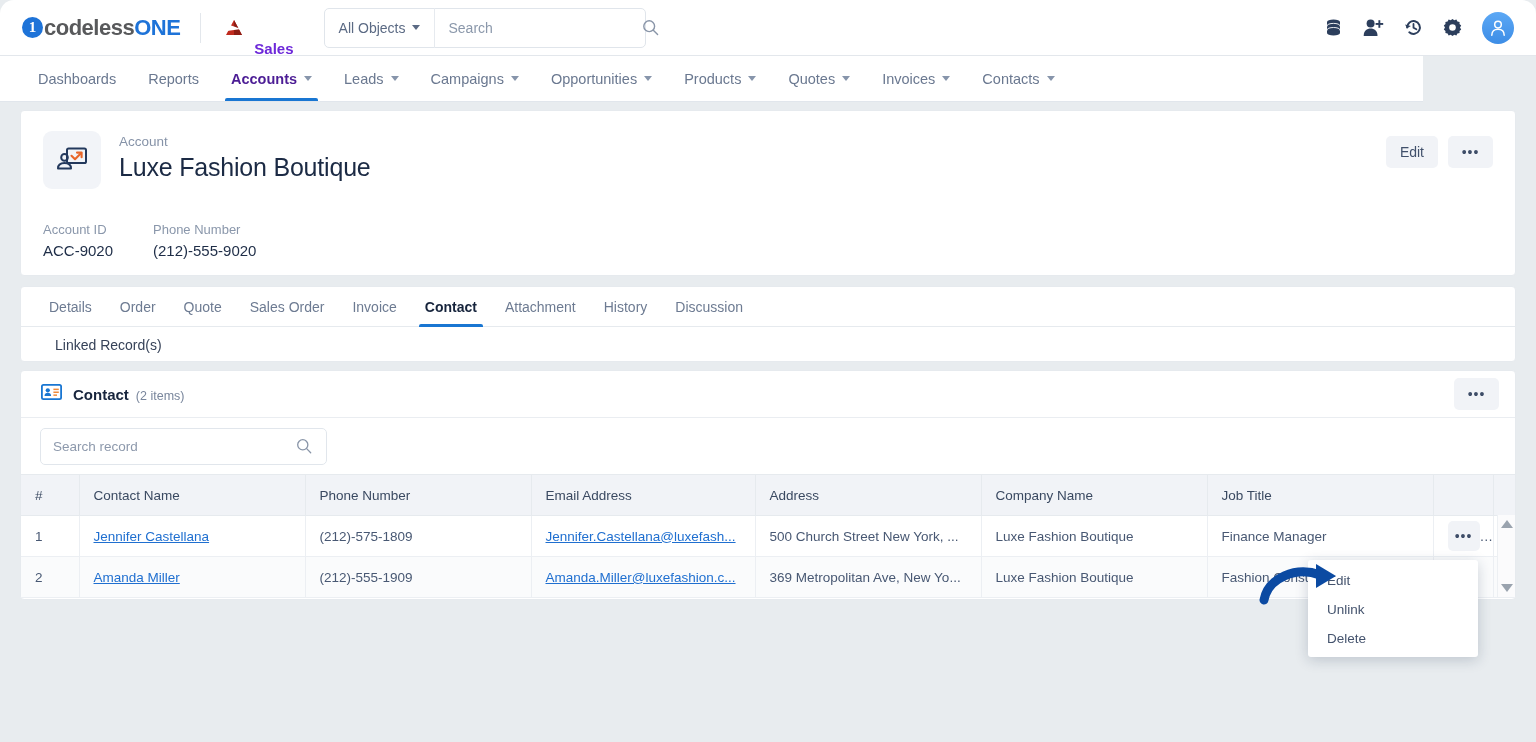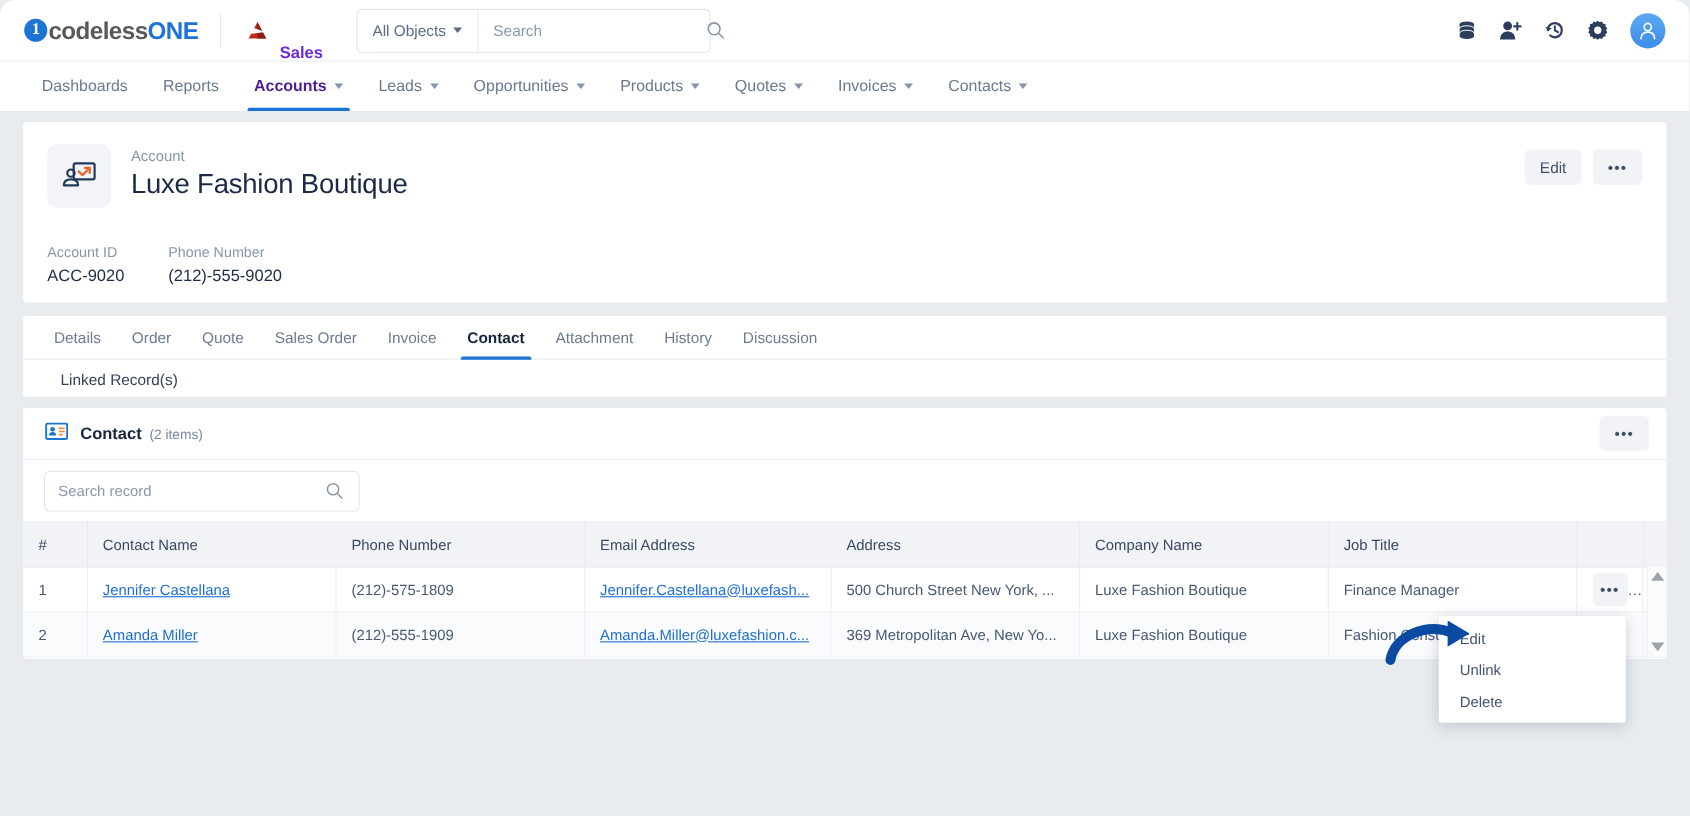--- a/index.html
+++ b/index.html
@@ -87,21 +87,21 @@
   .avatar-btn {
     width: 32px; height: 32px; border-radius: 50%;
     background: linear-gradient(180deg,#5ca8f5 0%,#3d8de6 100%);
     display: flex; align-items: center; justify-content: center;
     cursor: pointer;
   }
 
   
   .mainnav {
     position: absolute; left: 0; top: 56px;
-    width: 1536px; height: 46px;
+    width: 1423px; height: 46px;
     background: #ffffff;
     border-bottom: 1px solid #e1e6ec;
     display: flex; align-items: stretch;
     padding-left: 22px;
   }
   .navitem {
     display: flex; align-items: center; gap: 7px;
     padding: 0 16px; height: 45px;
     font-size: 14.5px; color: #6a7890;
     cursor: pointer; position: relative; white-space: nowrap;
@@ -369,20 +369,24 @@
     </div>
     <div class="navitem">
       <span>Reports</span>
     </div>
     <div class="navitem active">
       <span>Accounts</span>
       <span class="caret"></span>
     </div>
     <div class="navitem">
       <span>Leads</span>
+      <span class="caret"></span>
+    </div>
+    <div class="navitem">
+      <span>Campaigns</span>
       <span class="caret"></span>
     </div>
     <div class="navitem">
       <span>Opportunities</span>
       <span class="caret"></span>
     </div>
     <div class="navitem">
       <span>Products</span>
       <span class="caret"></span>
     </div>

